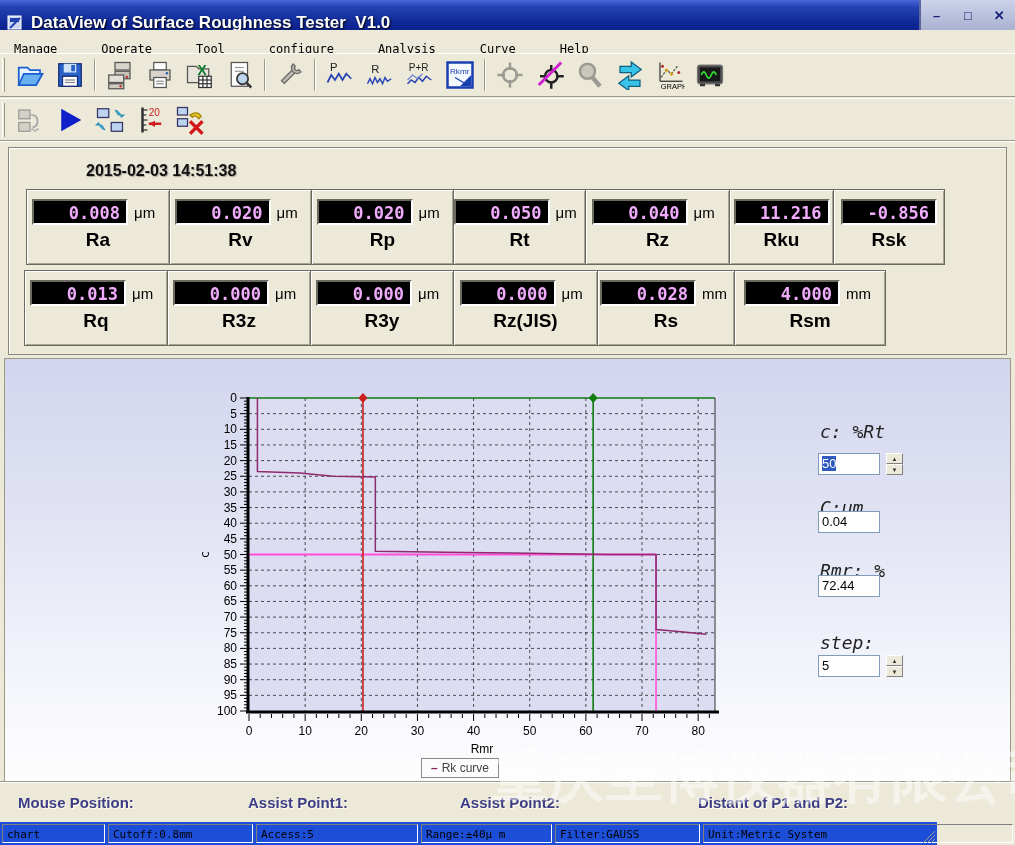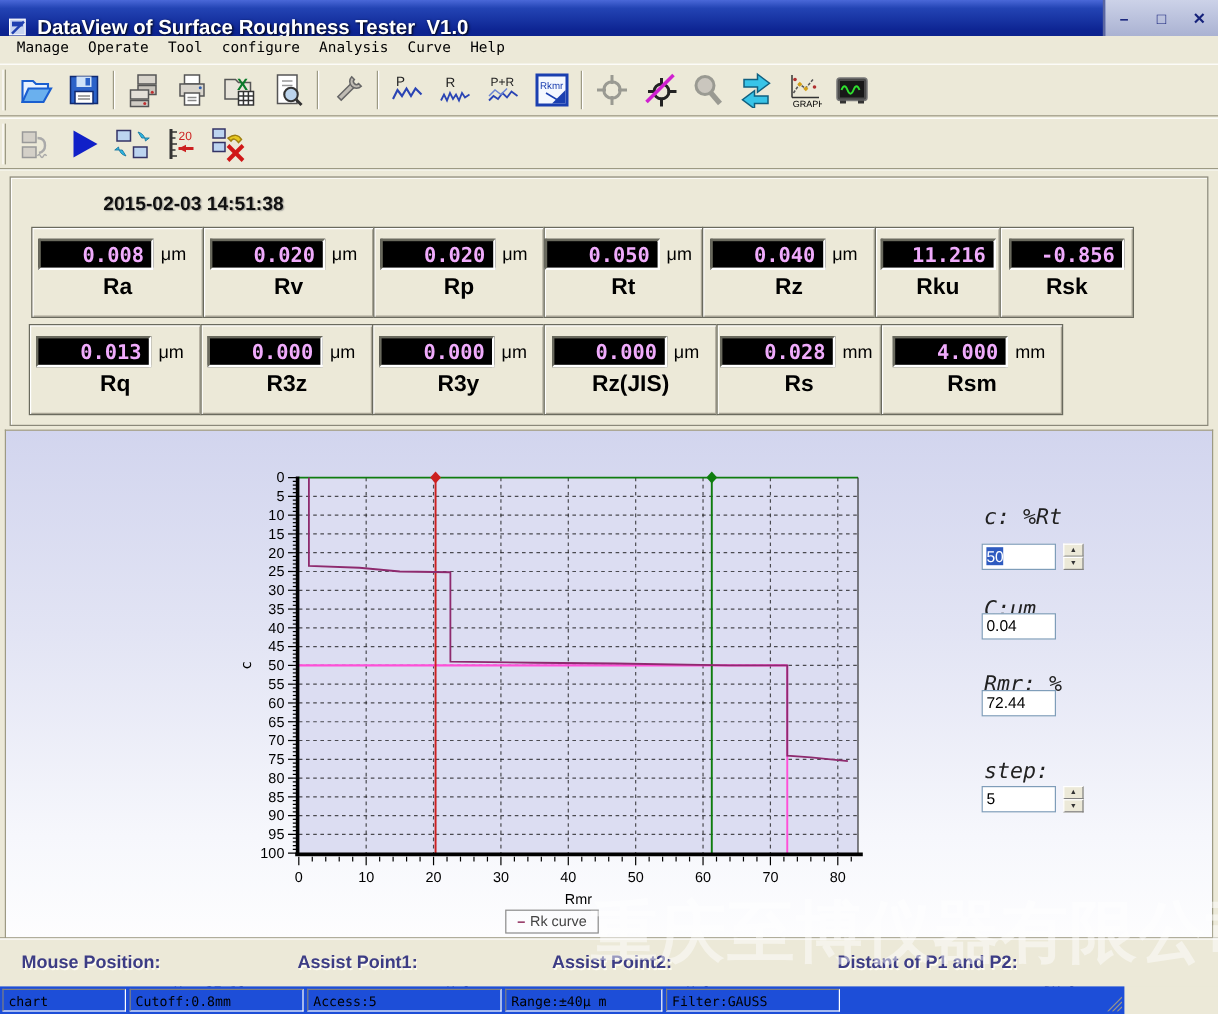--- a/index.html
+++ b/index.html
@@ -13,21 +13,21 @@
     display:flex;align-items:center;}
   .title-icon{width:16px;height:16px;margin:0 8px 0 7px;flex:0 0 auto;}
   .title-text{color:#fff;font-size:17px;font-weight:bold;text-shadow:1px 1px 2px #000;white-space:pre;}
   .win-controls{position:absolute;right:0;top:0;width:96px;height:30px;
     background:linear-gradient(180deg,#ccd2e8,#aab2d2);border-left:2px solid #5a66a0;
     display:flex;align-items:center;justify-content:space-around;}
   .win-btn{color:#15217a;font-size:13px;font-weight:bold;width:22px;text-align:center;cursor:default;}
 
   
   .menubar{position:absolute;left:0;top:30px;width:1015px;height:38px;background:#ece9d8;
-    display:flex;align-items:flex-start;padding-left:6px;border-bottom:1px solid #fff;}
+    display:flex;align-items:center;padding-left:6px;border-bottom:1px solid #fff;gap:28px;}
   .menu-item{font-family:"DejaVu Sans Mono",monospace;font-size:12px;color:#000;padding:2px 8px;}
 
   
   .toolbar{position:absolute;left:0;width:1015px;background:#ece9d8;display:flex;align-items:center;}
   .tb1{top:53px;height:44px;border-top:1px solid #fff;border-bottom:1px solid #9d9a84;}
   .tb2{top:98px;height:43px;border-top:1px solid #fff;border-bottom:1px solid #9d9a84;box-shadow:0 1px 0 #fff;}
   .tb-grip{width:3px;height:34px;border-left:1px solid #fff;border-right:1px solid #9d9a84;margin:0 5px 0 2px;}
   .tb-btn{width:40px;height:38px;display:flex;align-items:center;justify-content:center;flex:0 0 auto;}
   .tb-sep{width:2px;height:32px;border-left:1px solid #9d9a84;border-right:1px solid #fff;margin:0 4px;}
   .tb-btn svg{width:30px;height:30px;}
@@ -696,20 +696,21 @@
       <div>DX=0mm</div><div>DY=0μm</div>
     </div>
   </div>
 
   <div class="statusbar">
     <div class="sb-cell" style="left:2px;width:103px;">chart</div>
     <div class="sb-cell" style="left:108px;width:145px;">Cutoff:0.8mm</div>
     <div class="sb-cell" style="left:256px;width:162px;">Access:5</div>
     <div class="sb-cell" style="left:421px;width:131px;">Range:±40μ m</div>
     <div class="sb-cell" style="left:555px;width:145px;">Filter:GAUSS</div>
+    <div class="sb-cell" style="left:703px;width:310px;">Unit:Metric System</div>
     <svg class="sb-grip" viewBox="0 0 13 13">
       <line x1="13" y1="1" x2="1" y2="13" stroke="#9a9688"></line>
       <line x1="13" y1="5" x2="5" y2="13" stroke="#9a9688"></line>
       <line x1="13" y1="9" x2="9" y2="13" stroke="#9a9688"></line>
     </svg>
   </div>
 
 </div>
 
 </body></html>

